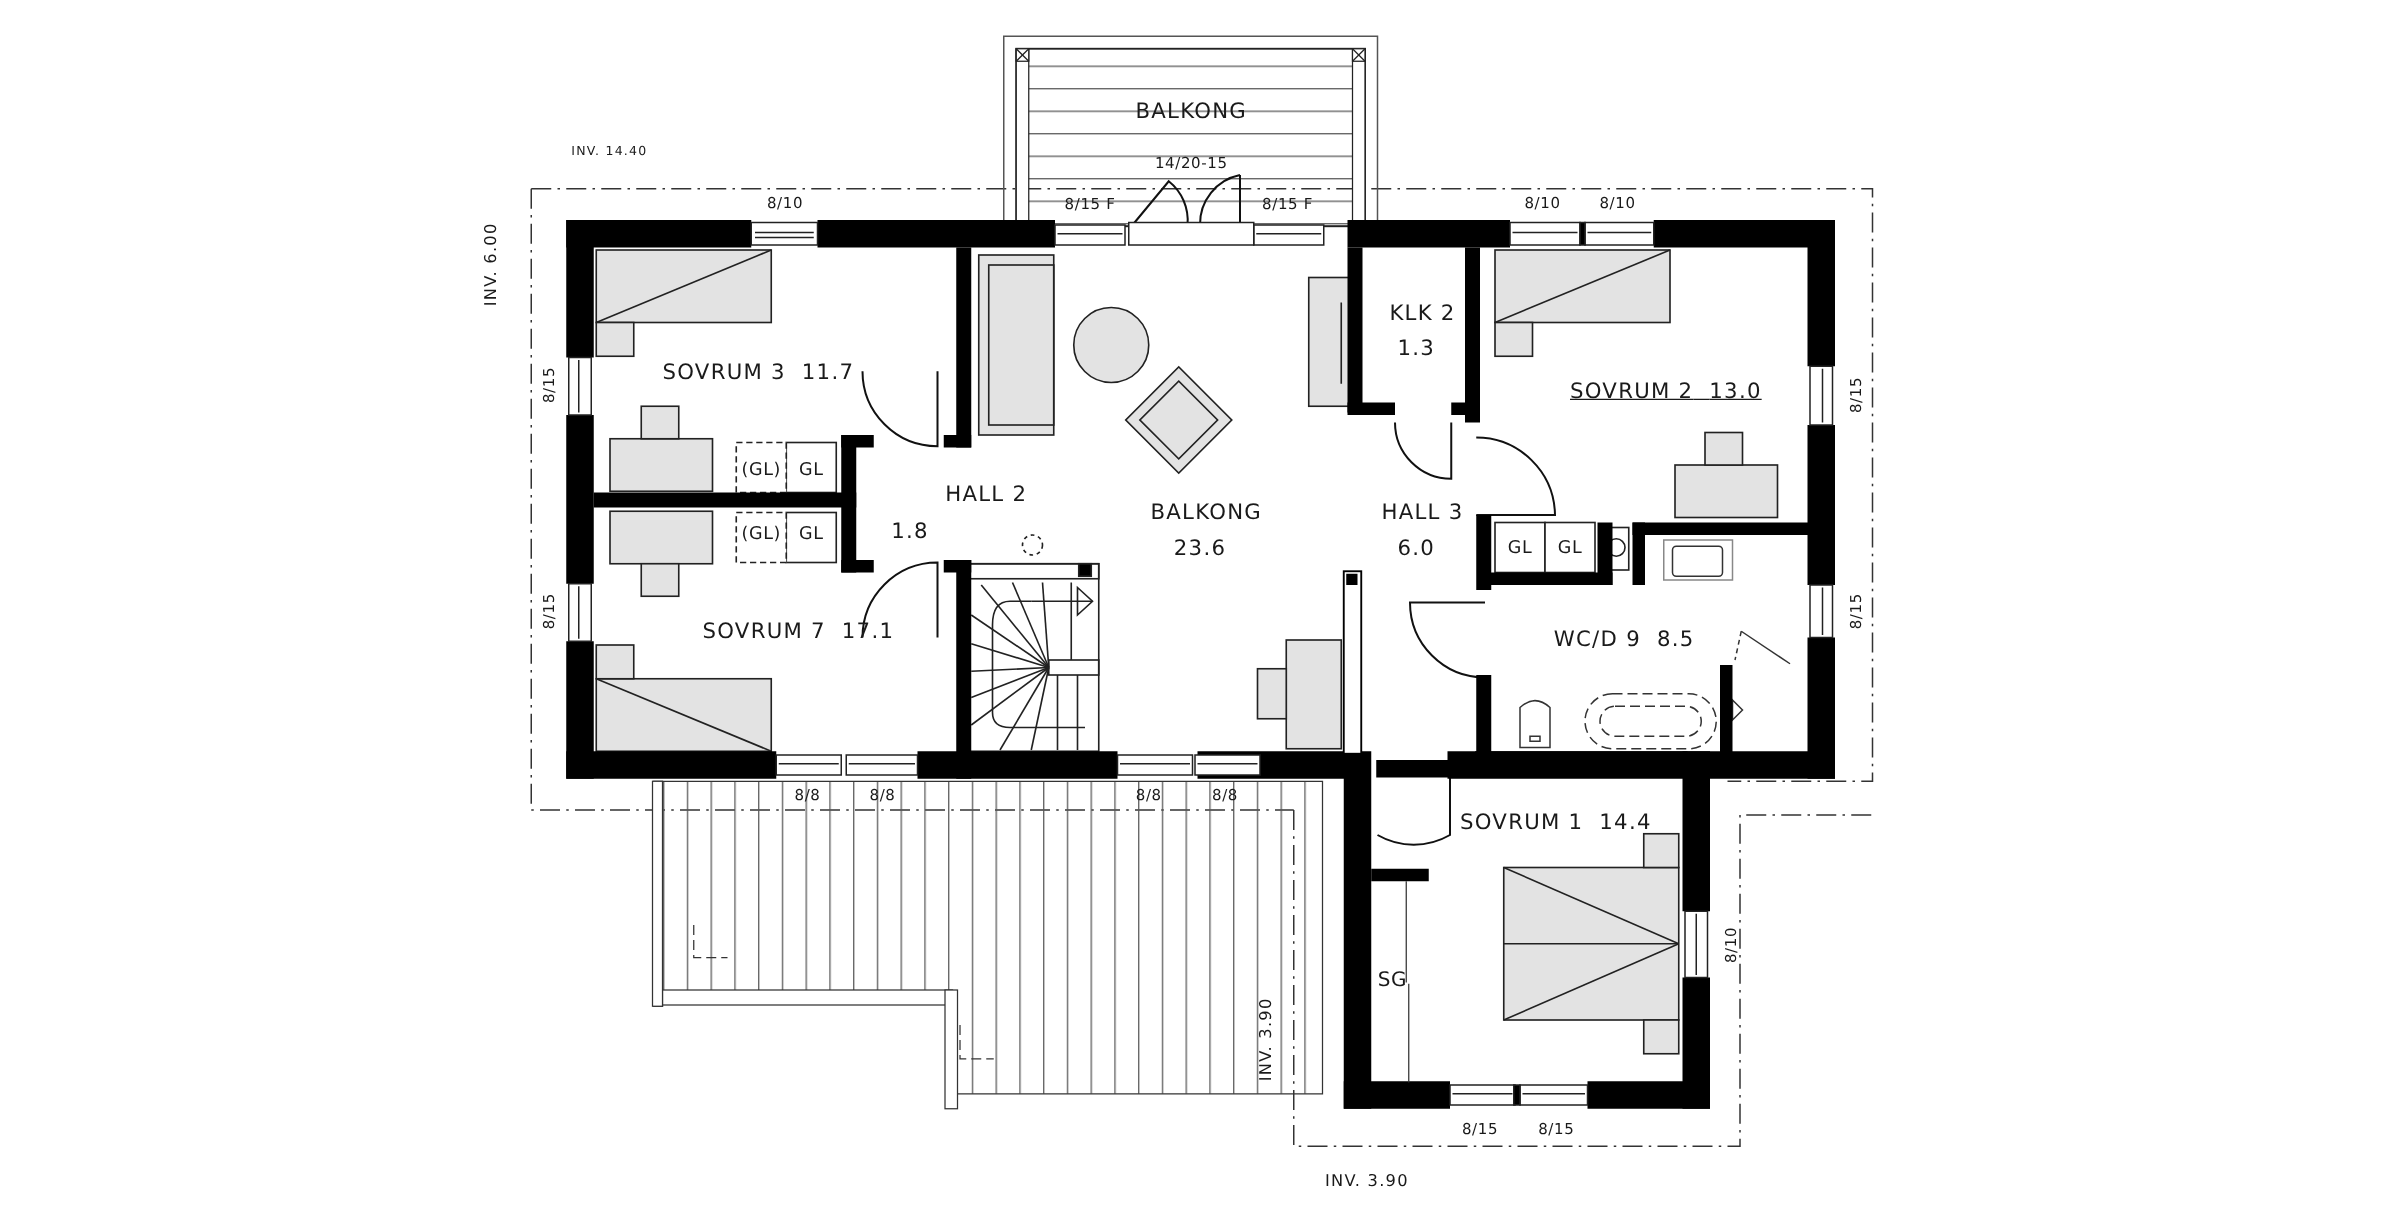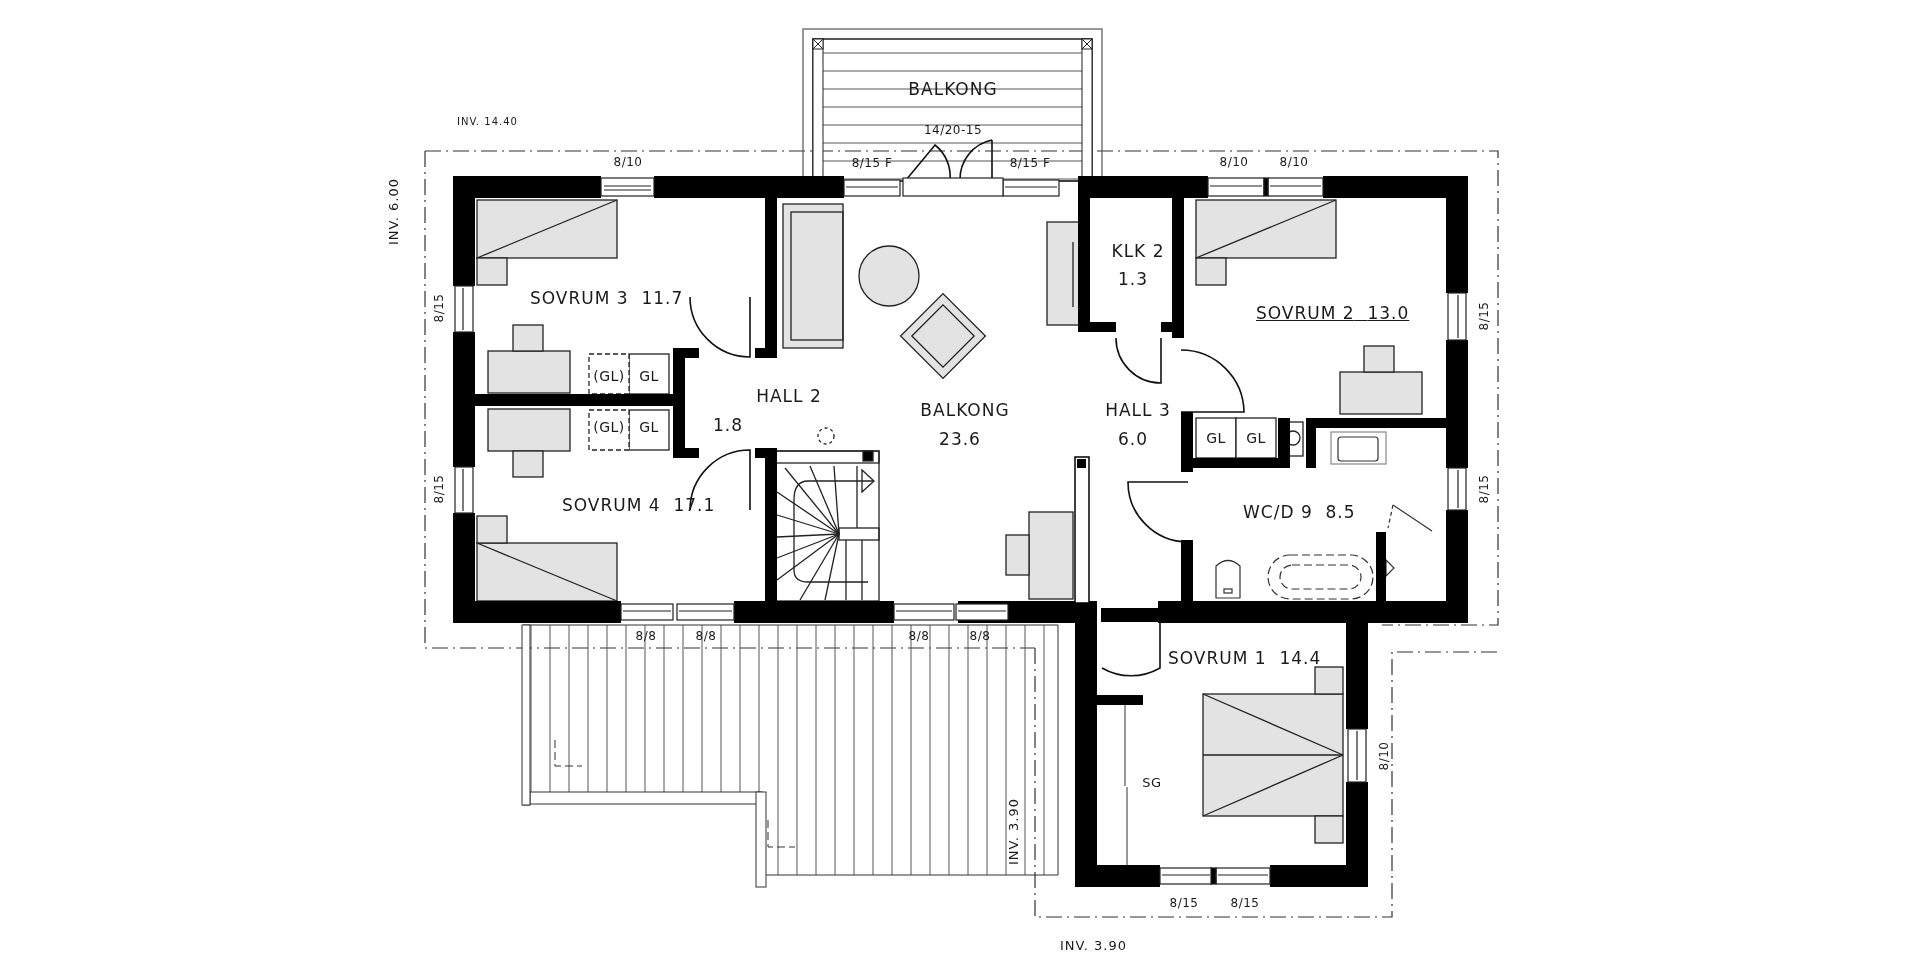--- a/index.html
+++ b/index.html
@@ -280,32 +280,32 @@
 <div class="lbl small" style="left:1470px; top:483px; transform:rotate(-90deg);">8/15</div>
 <div class="lbl c small" style="left:646px; top:630px;">8/8</div>
 <div class="lbl c small" style="left:706px; top:630px;">8/8</div>
 <div class="lbl c small" style="left:919px; top:630px;">8/8</div>
 <div class="lbl c small" style="left:980px; top:630px;">8/8</div>
 <div class="lbl small" style="left:1370px; top:750px; transform:rotate(-90deg);">8/10</div>
 <div class="lbl c small" style="left:1184px; top:897px;">8/15</div>
 <div class="lbl c small" style="left:1245px; top:897px;">8/15</div>
 
 <div class="lbl" style="left:530px; top:290px;"><span>SOVRUM 3</span>&nbsp; <span>11.7</span></div>
-<div class="lbl" style="left:562px; top:497px;"><span>SOVRUM 4</span>&nbsp; <span>17.1</span></div>
+<div class="lbl" style="left:562px; top:497px;"><span>SOVRUM 7</span>&nbsp; <span>17.1</span></div>
 <div class="lbl c" style="left:769px; top:388px;margin-left:20px;">HALL 2</div>
 <div class="lbl c" style="left:728px; top:417px;">1.8</div>
 <div class="lbl c" style="left:965px; top:402px;">BALKONG</div>
 <div class="lbl c" style="left:960px; top:431px;">23.6</div>
 <div class="lbl c" style="left:1138px; top:243px;">KLK 2</div>
 <div class="lbl c" style="left:1133px; top:271px;">1.3</div>
 <div class="lbl c" style="left:1138px; top:402px;">HALL 3</div>
 <div class="lbl c" style="left:1133px; top:431px;">6.0</div>
 <div class="lbl" style="left:1256px; top:305px;text-decoration:underline;"><span>SOVRUM 2</span>&nbsp; <span>13.0</span></div>
 <div class="lbl" style="left:1243px; top:504px;"><span>WC/D 9</span>&nbsp; <span>8.5</span></div>
 <div class="lbl" style="left:1168px; top:650px;"><span>SOVRUM 1</span>&nbsp; <span>14.4</span></div>
 
 <div class="lbl c small" style="left:649px; top:369px; font-size:14px;">GL</div>
 <div class="lbl c small" style="left:609px; top:369px; font-size:14px;">(GL)</div>
 <div class="lbl c small" style="left:649px; top:420px; font-size:14px;">GL</div>
 <div class="lbl c small" style="left:609px; top:420px; font-size:14px;">(GL)</div>
 <div class="lbl c small" style="left:1216px; top:431px; font-size:14px;">GL</div>
 <div class="lbl c small" style="left:1256px; top:431px; font-size:14px;">GL</div>
-<div class="lbl c small" style="left:1152px; top:776px; font-size:13px;">SG</div>
+<div class="lbl c small" style="left:1114px; top:776px; font-size:16px;">SG</div>
 
 </body></html>

